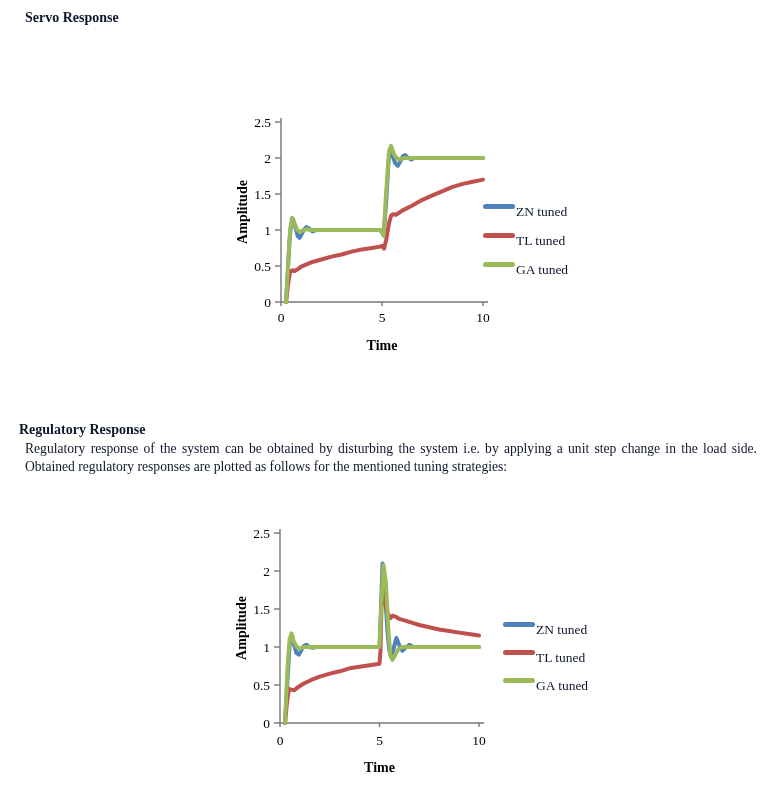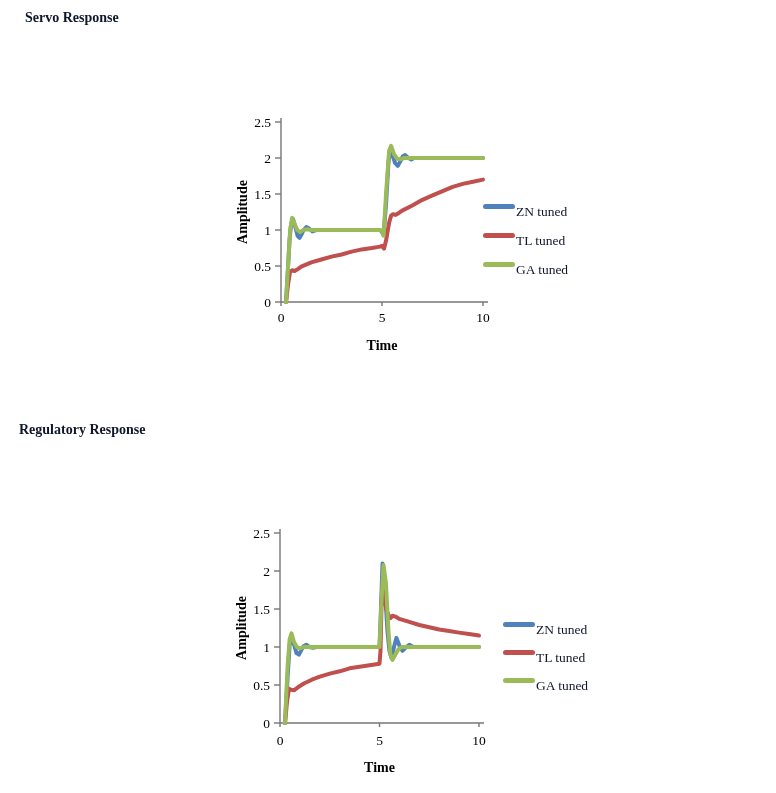--- a/index.html
+++ b/index.html
@@ -80,20 +80,21 @@
       </div>
       <div class="legend-item">
         <span class="swatch" style="background: rgb(155, 187, 89);"></span>
         <span class="legend-label">GA tuned</span>
       </div>
     </div>
   </div>
 
   <h2 class="heading" style="left:19px;top:422px;">Regulatory Response</h2>
 
+  <p class="para" style="left:25px;top:440px;width:732px;">Regulatory response of the system can be obtained by disturbing the system i.e. by applying a unit step change in the load side. Obtained regulatory responses are plotted as follows for the mentioned tuning strategies:</p>
 
   <div class="chart" style="left:230px;top:520px;width:546px;height:273px;">
     <svg width="420" height="273">
         <g stroke="#767676" stroke-width="1.4">
           <line x1="50" y1="9" x2="50" y2="203"></line>
           <line x1="50" y1="203" x2="254" y2="203"></line>
           <line x1="44" y1="203" x2="50" y2="203"></line>
           <line x1="44" y1="165" x2="50" y2="165"></line>
           <line x1="44" y1="127" x2="50" y2="127"></line>
           <line x1="44" y1="89" x2="50" y2="89"></line>

